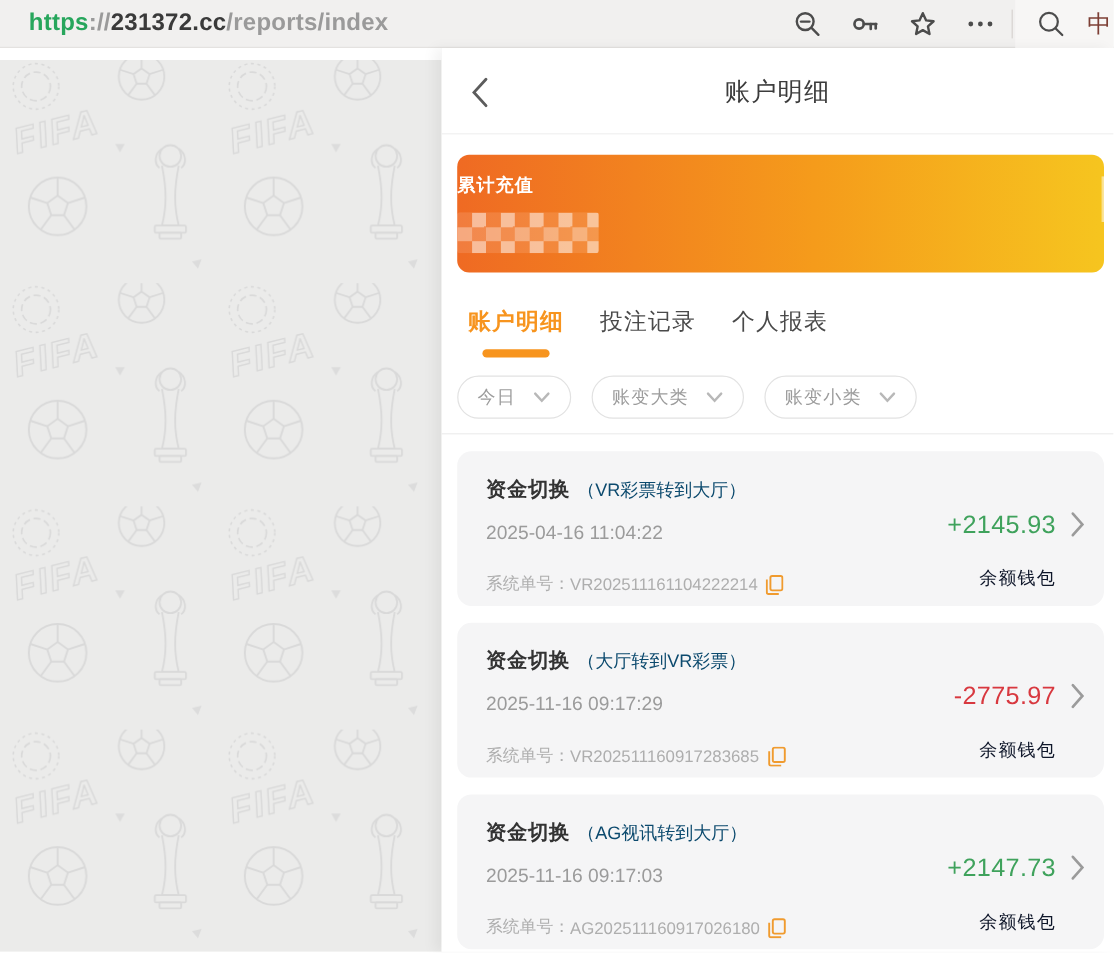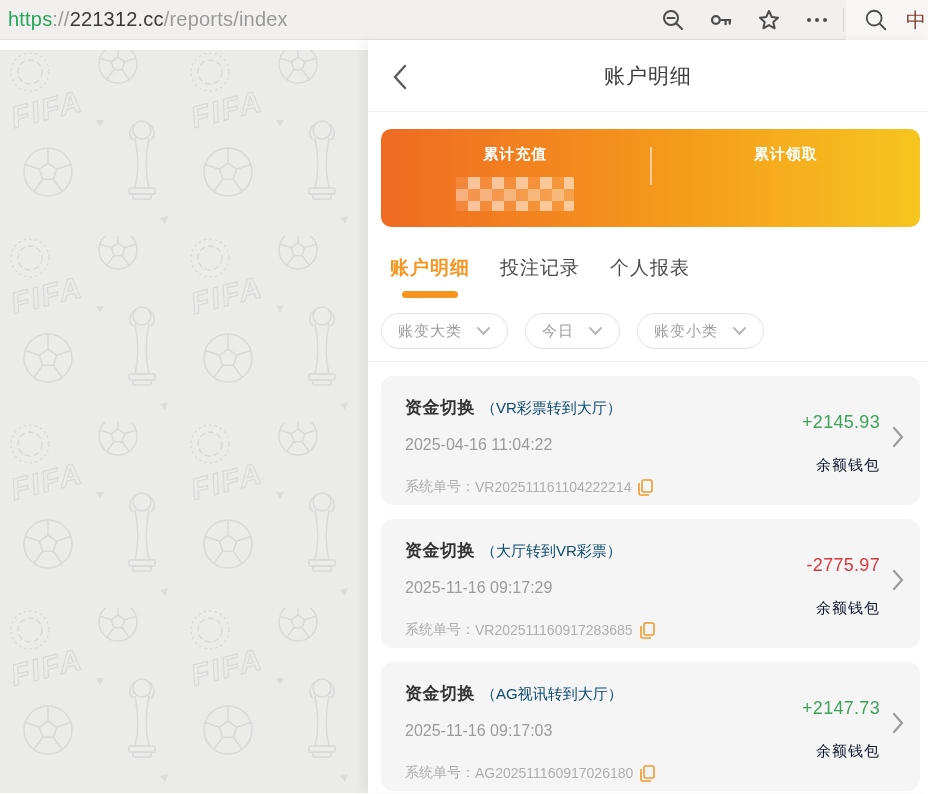--- a/index.html
+++ b/index.html
@@ -2,21 +2,21 @@
 <html><head>
 <meta charset="utf-8">
 <style>
   * { margin:0; padding:0; box-sizing:border-box; }
   html,body { width:928px; height:794px; overflow:hidden;
     font-family:"Liberation Sans","DejaVu Sans",sans-serif; background:#fff; }
 
   
   .browser-bar { position:relative; width:928px; height:40px; background:#f1f0ef;
     border-bottom:1px solid #e4e2e0; display:flex; align-items:center; }
-  .url-box { display:flex; align-items:center; padding-left:8px; font-size:20px; letter-spacing:.2px; }
+  .url-box { display:flex; align-items:center; padding-left:24px; font-size:20px; letter-spacing:.2px;font-weight:bold; }
   .url-scheme { color:#27a65c; }
   .url-sep, .url-path { color:#9a9a9a; }
   .url-host { color:#3a3a3a; }
   .bar-icons { position:absolute; right:0; top:0; height:40px; display:flex; align-items:center; }
   .bar-icon { width:24px; height:24px; margin:0 12px; display:flex; align-items:center; justify-content:center; cursor:pointer; }
   .bar-icon svg { display:block; }
   .dots { display:flex; gap:4px; }
   .dots i { width:4px; height:4px; border-radius:50%; background:#4c4c4c; }
   .bar-divider { width:1px; height:24px; background:#d6d3d0; margin:0 2px; }
   .lang-segment { display:flex; align-items:center; height:40px; background:#f7f6f5; padding-left:6px; }
@@ -36,21 +36,21 @@
 
   .app-header { position:relative; height:72px; border-bottom:1px solid #f0f0f0;
     display:flex; align-items:center; justify-content:center; }
   .back-btn { position:absolute; left:24px; top:24px; width:20px; height:26px; cursor:pointer; display:flex; align-items:center; }
   .page-title { font-size:21px; color:#3c3c3c; font-weight:500; letter-spacing:1px; }
 
   
   .summary-card { margin:17px 8px 0 13px; height:98px; border-radius:10px;
     background:linear-gradient(90deg,#ef6a23 0%,#f59b1b 55%,#f6c51f 100%);
     display:flex; align-items:stretch; padding-top:16px; }
-  .summary-col { flex:1; display:flex; flex-direction:column; align-items:center; }
+  .summary-col { flex:1; display:flex; flex-direction:column; }
   .summary-label { color:#fff; font-size:15px; font-weight:bold; letter-spacing:1px; }
   .summary-mask { margin-top:13px; height:34px; border-radius:2px;
     background-image:conic-gradient(rgba(255,255,255,.55) 0 90deg, rgba(255,255,255,.2) 90deg 180deg,
       rgba(255,255,255,.42) 180deg 270deg, rgba(255,255,255,.12) 270deg 360deg);
     background-size:24px 24px; }
   .summary-col:nth-child(1) .summary-mask { width:118px; }
   .summary-col:nth-child(3) .summary-mask { width:150px; }
   .summary-col:nth-child(5) .summary-mask { width:104px; }
   .v-divider { width:1px; height:38px; margin-top:2px; background:rgba(255,255,255,.55); }
 
@@ -73,34 +73,34 @@
   
   .txn-card { position:relative; margin:14px 8px 0 13px; height:129px; border-radius:12px;
     background:#f5f5f6; padding:20px 24px 0 24px; cursor:pointer; }
   .txn-title-row { display:flex; align-items:baseline; }
   .txn-type { font-size:17px; font-weight:bold; color:#333; letter-spacing:.5px; }
   .txn-detail { font-size:15px; color:#0c4a6e; margin-left:6px; }
   .txn-time { margin-top:17px; font-size:16px; color:#9b9b9b; }
   .txn-order { margin-top:24px; font-size:14px; color:#aeaeae; display:flex; align-items:center; }
   .copy-icon { margin-left:7px; cursor:pointer; display:inline-flex; }
   .txn-right { position:absolute; top:36px; right:40px; text-align:right; }
-  .txn-amount { font-size:18px; font-weight:500; letter-spacing:.3px; }
+  .txn-amount { font-size:21px; font-weight:500; letter-spacing:.3px;margin-top:14px; }
   .txn-amount.positive { color:#3fa25c; }
   .txn-amount.negative { color:#d8383f; }
   .txn-wallet { margin-top:23px; font-size:15px; color:#0f172a; letter-spacing:1px;font-family:Liberation Mono, monospace; }
   .txn-chevron { position:absolute; top:50px; right:16px; }
 </style>
 </head>
 <body>
 
 <div class="browser-bar">
   <div class="url-box">
     <span class="url-scheme">https</span>
       <span class="url-sep">://</span>
-      <span class="url-host">221312.cc</span>
+      <span class="url-host">231372.cc</span>
       <span class="url-path">/reports/index</span>
   </div>
   <div class="bar-icons">
     <div class="bar-icon">
       <svg width="24" height="24" viewBox="0 0 24 24" fill="none" stroke="#4c4c4c" stroke-width="2" stroke-linecap="round">
         <circle cx="10" cy="10" r="7"></circle>
           <line x1="15.5" y1="15.5" x2="21" y2="21"></line>
           <line x1="6.5" y1="10" x2="13.5" y2="10"></line>
       </svg>
     </div>
@@ -202,50 +202,46 @@
       <div class="page-title">账户明细</div>
     </div>
 
     <div class="summary-card">
       <div class="summary-col">
         <div class="summary-label">累计充值</div>
         <div class="summary-mask"></div>
       </div>
       <div class="v-divider"></div>
       <div class="v-divider"></div>
-      <div class="summary-col">
-        <div class="summary-label">累计领取</div>
-        <div class="summary-mask"></div>
-      </div>
     </div>
 
     <div class="tabs">
       <div class="tab active">
         <span class="tab-label">账户明细</span>
         <span class="tab-underline"></span>
       </div>
       <div class="tab">
         <span class="tab-label">投注记录</span>
         <span class="tab-underline"></span>
       </div>
       <div class="tab">
         <span class="tab-label">个人报表</span>
         <span class="tab-underline"></span>
       </div>
     </div>
 
     <div class="filters">
       <div class="filter-pill">
-        <span class="filter-label">账变大类</span>
+        <span class="filter-label">今日</span>
         <svg width="15" height="10" viewBox="0 0 15 10" fill="none" stroke="#b8b8b8" stroke-width="2" stroke-linecap="round">
             <polyline points="2,2 7.5,8 13,2"></polyline>
           </svg>
       </div>
       <div class="filter-pill">
-        <span class="filter-label">今日</span>
+        <span class="filter-label">账变大类</span>
         <svg width="15" height="10" viewBox="0 0 15 10" fill="none" stroke="#b8b8b8" stroke-width="2" stroke-linecap="round">
             <polyline points="2,2 7.5,8 13,2"></polyline>
           </svg>
       </div>
       <div class="filter-pill">
         <span class="filter-label">账变小类</span>
         <svg width="15" height="10" viewBox="0 0 15 10" fill="none" stroke="#b8b8b8" stroke-width="2" stroke-linecap="round">
             <polyline points="2,2 7.5,8 13,2"></polyline>
           </svg>
       </div>

